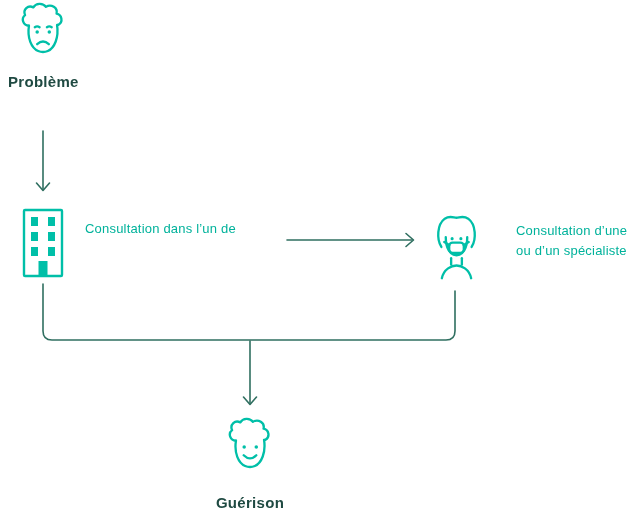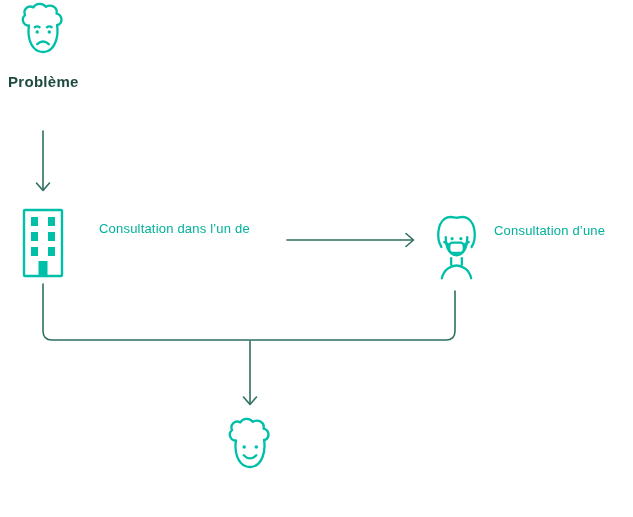--- a/index.html
+++ b/index.html
@@ -77,45 +77,47 @@
       <rect class="outline" x="4" y="4" width="38" height="66" rx="1"></rect>
       <rect class="fillpart" x="11" y="11" width="7" height="9"></rect>
       <rect class="fillpart" x="28" y="11" width="7" height="9"></rect>
       <rect class="fillpart" x="11" y="26" width="7" height="9"></rect>
       <rect class="fillpart" x="28" y="26" width="7" height="9"></rect>
       <rect class="fillpart" x="11" y="41" width="7" height="9"></rect>
       <rect class="fillpart" x="28" y="41" width="7" height="9"></rect>
       <rect class="fillpart" x="18.5" y="55" width="9" height="15"></rect>
     </svg>
   </div>
-  <div class="lbl-teal" style="left:99px; top:219px;">
+  <div class="lbl-teal" style="left:85px; top:219px;">
     <div>Consultation dans l’un de</div>
   </div>
 
   <div class="icon" style="left:429px; top:206px; width:55px; height:80px;">
     <svg viewBox="0 0 56 82" xmlns="http://www.w3.org/2000/svg">
       <path class="outline" d="M12.5 42 C7.5 34 8 19 16 13 C21 9.5 25 12 28 12 C31 12 35 9.5 40 13 C48 19 48.5 34 43.5 42"></path>
       <path class="outline" d="M17 32 C17 43.5 21.5 50.5 28 50.5 C34.5 50.5 39 43.5 39 32"></path>
       <circle class="fillpart" cx="23.5" cy="33.5" r="1.6"></circle>
       <circle class="fillpart" cx="32.5" cy="33.5" r="1.6"></circle>
       <rect class="outline" x="20.5" y="37.5" width="15" height="10.5" rx="3.5"></rect>
       <path class="outline" d="M20.5 40 L15.5 37"></path>
       <path class="outline" d="M35.5 40 L40.5 37"></path>
       <path class="outline" d="M22.5 53.5 L22.5 60"></path>
       <path class="outline" d="M33.5 53.5 L33.5 60"></path>
       <path class="outline" d="M13 74 C15 64.5 23 61 28 61 C33 61 41 64.5 43 74"></path>
     </svg>
   </div>
-  <div class="lbl-teal" style="left:494px; top:221px;">
+  <div class="lbl-teal" style="left:516px; top:221px;">
     <div>Consultation d’une</div>
+    <div>ou d’un spécialiste</div>
   </div>
 
   <div class="icon" style="left:219px; top:417px; width:62px; height:64px;">
     <svg viewBox="0 0 64 66" xmlns="http://www.w3.org/2000/svg">
       <path class="outline" d="M17.5 24.5 C11.5 24.5 9 17 13.5 13.5 C11 8 16.5 2.5 22 5.5 C24.5 1 32 0.5 35 5 C40.5 1.5 47.5 6 46 12 C51.5 13 53 20.5 48 23.5"></path>
       <path class="outline" d="M17.5 24.5 C15.5 37 20 47.5 27 50.5 C30.5 52 33.5 52 37 50.5 C44 47.5 48.5 36.5 46.5 23.5"></path>
       <circle class="fillpart" cx="26" cy="31" r="1.8"></circle>
       <circle class="fillpart" cx="38.5" cy="31" r="1.8"></circle>
       <path class="outline" d="M25.5 39.5 Q32 46 38.5 39.5"></path>
     </svg>
   </div>
+  <div class="lbl-dark" style="left:190px; top:492px; width:120px; text-align:center;">Guérison</div>
 
 </div>
 
 </body></html>

